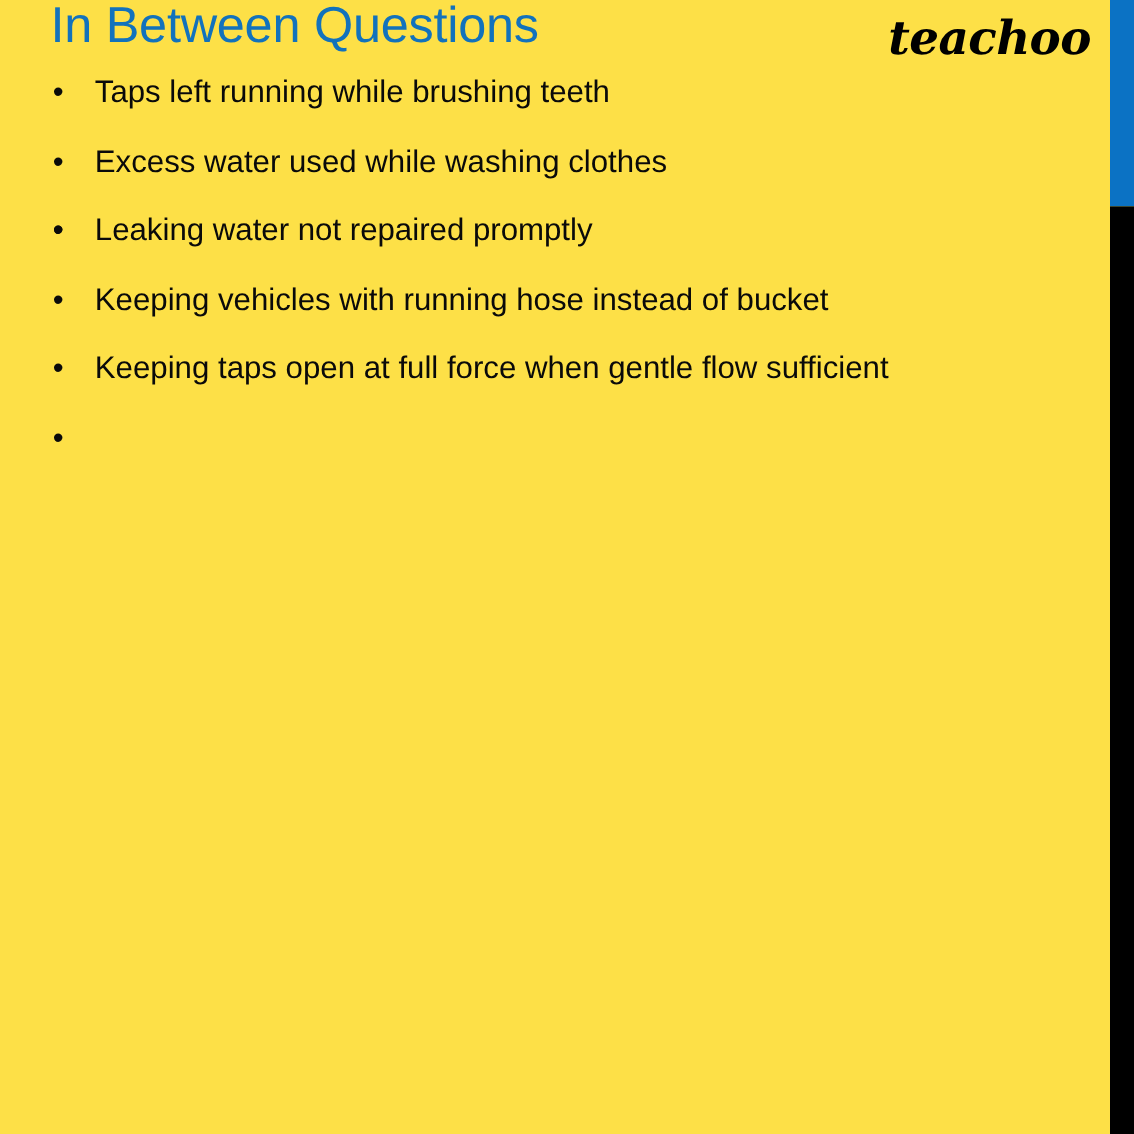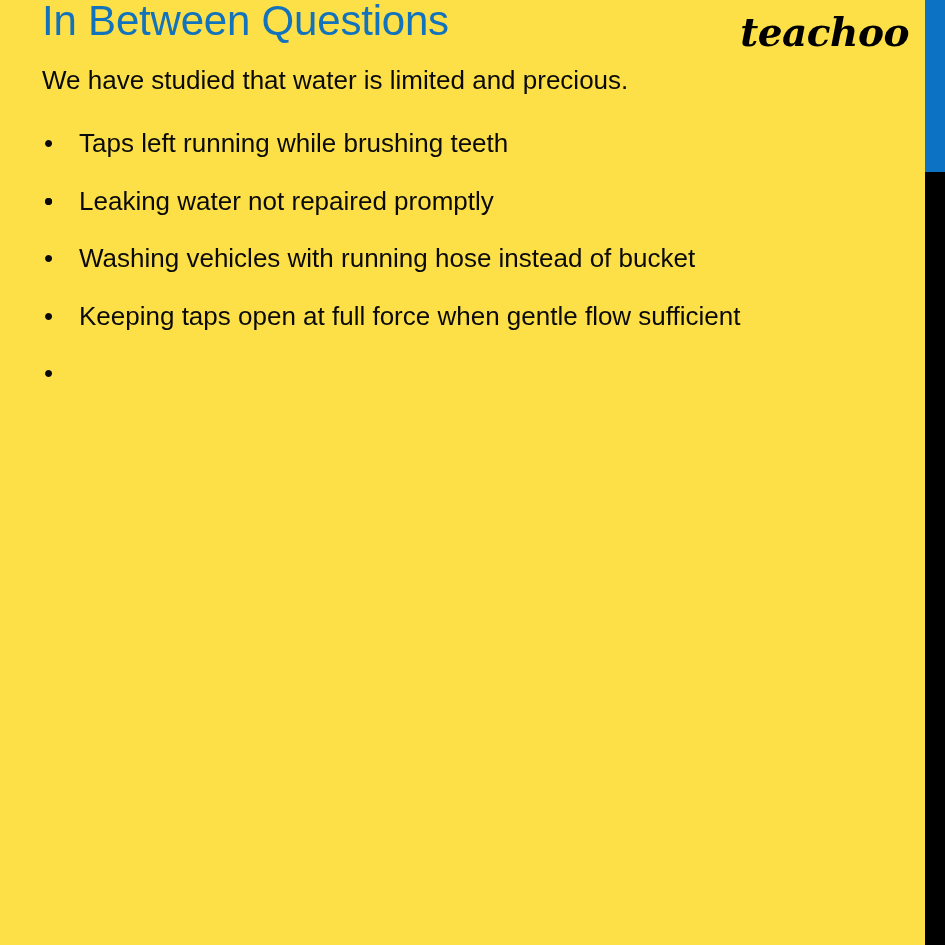--- a/index.html
+++ b/index.html
@@ -119,40 +119,40 @@
   <div class="edge-bar-blue"></div>
   <div class="edge-bar-black"></div>
 
   <div class="brand">teachoo</div>
 
   <div class="content">
 
     <h1 class="page-title">In Between Questions</h1>
 
 
-    <div class="body-line first">We have studied that water is limited and precious.</div>
 
     <ul class="bullet-list">
       <li>
         <span class="bullet-dot">•</span>
         <span>Taps left running while brushing teeth</span>
       </li>
       <li>
         <span class="bullet-dot">•</span>
+        <span>Excess water used while washing clothes</span>
       </li>
       <li>
         <span class="bullet-dot">•</span>
       </li>
       <li>
         <span class="bullet-dot">•</span>
         <span>Leaking water not repaired promptly</span>
       </li>
       <li>
         <span class="bullet-dot">•</span>
-        <span>Washing vehicles with running hose instead of bucket</span>
+        <span>Keeping vehicles with running hose instead of bucket</span>
       </li>
       <li>
         <span class="bullet-dot">•</span>
         <span>Keeping taps open at full force when gentle flow sufficient</span>
       </li>
       <li>
         <span class="bullet-dot">•</span>
       </li>
     </ul>
 

